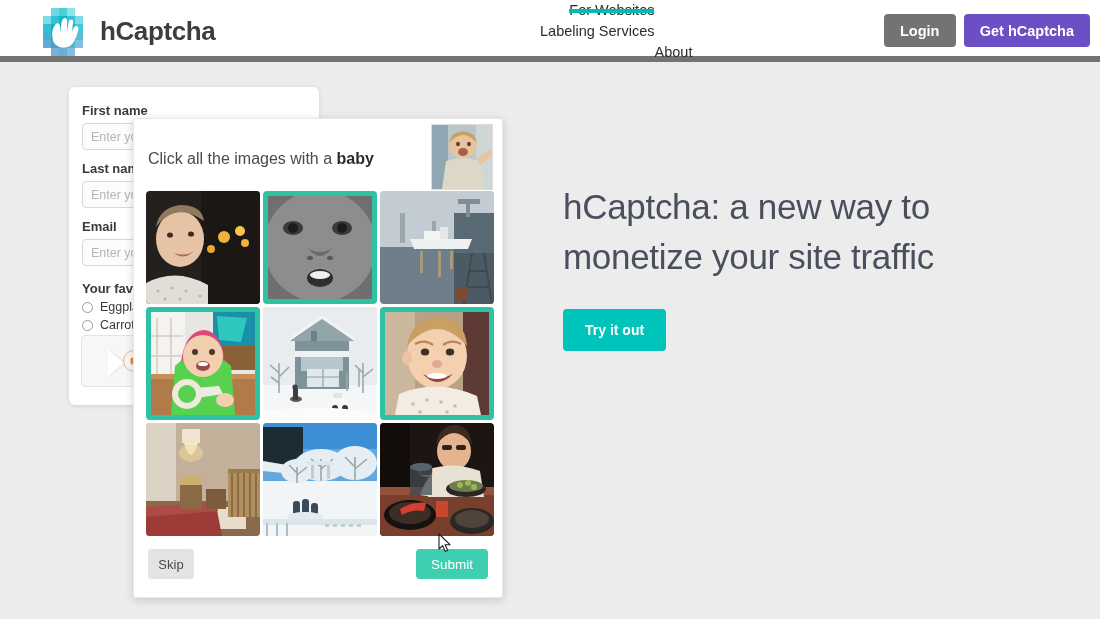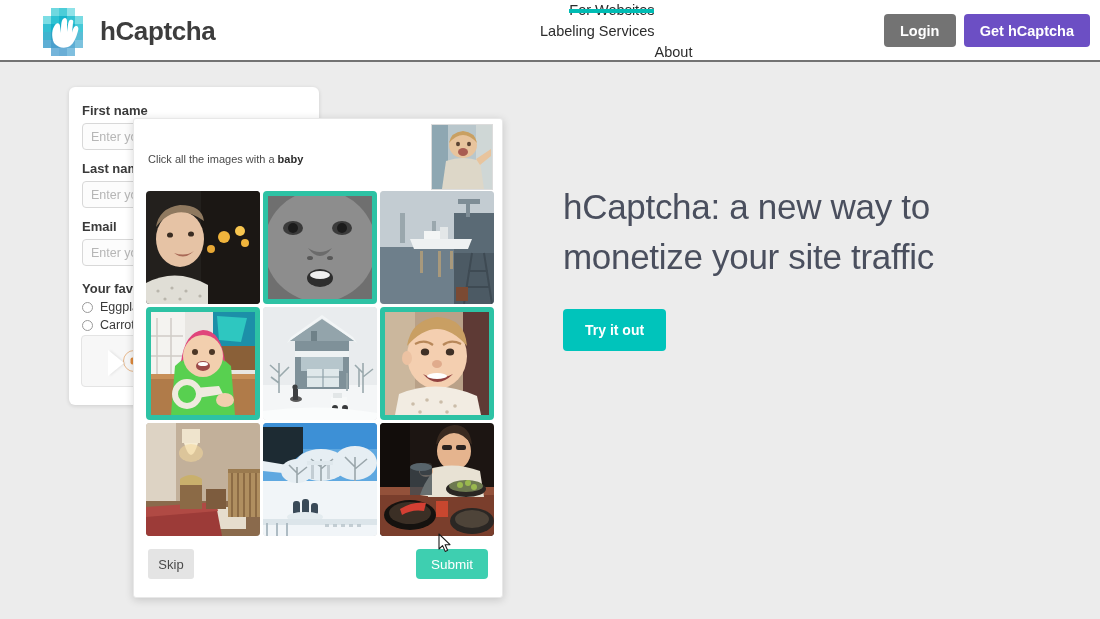--- a/index.html
+++ b/index.html
@@ -8,21 +8,21 @@
     font-family: "Liberation Sans", sans-serif;
     background: #ececec;
     overflow: hidden;
   }
 
   
   .site-header {
     position: absolute; top: 0; left: 0;
     width: 1100px; height: 62px;
     background: #ffffff;
-    border-bottom: 2px solid #737373;
+    border-bottom: 6px solid #737373;
   }
   .brand {
     position: absolute; left: 38px; top: 5px;
     display: flex; align-items: center; gap: 12px;
   }
   .brand-logo { width: 50px; height: 52px; position: relative; }
   .brand-name {
     font-size: 26px; font-weight: bold; color: #3d3d3d;
     letter-spacing: -0.4px;
   }
@@ -112,21 +112,21 @@
     width: 370px; height: 480px;
     background: #ffffff; border: 1px solid #e8e8e8;
     border-radius: 3px;
     box-shadow: 0 2px 9px rgba(0,0,0,0.16);
     z-index: 10;
   }
   .captcha-head {
     position: relative; height: 72px;
     padding: 0 14px; display: flex; align-items: center;
   }
-  .captcha-prompt { font-size: 11px; color: #4a4a4a; margin-top: 8px; }
+  .captcha-prompt { font-size: 16px; color: #4a4a4a; margin-top: 8px; }
   .captcha-prompt b { color: #2b2b2b; font-weight: bold; }
   .example-thumb {
     position: absolute; right: 9px; top: 5px;
     width: 62px; height: 66px; border: 1px solid #dcdcdc;
     overflow: hidden; background: #cfd6d8;
   }
 
   .grid {
     display: grid; grid-template-columns: repeat(3, 114px);
     gap: 3px; padding: 0 12px;

